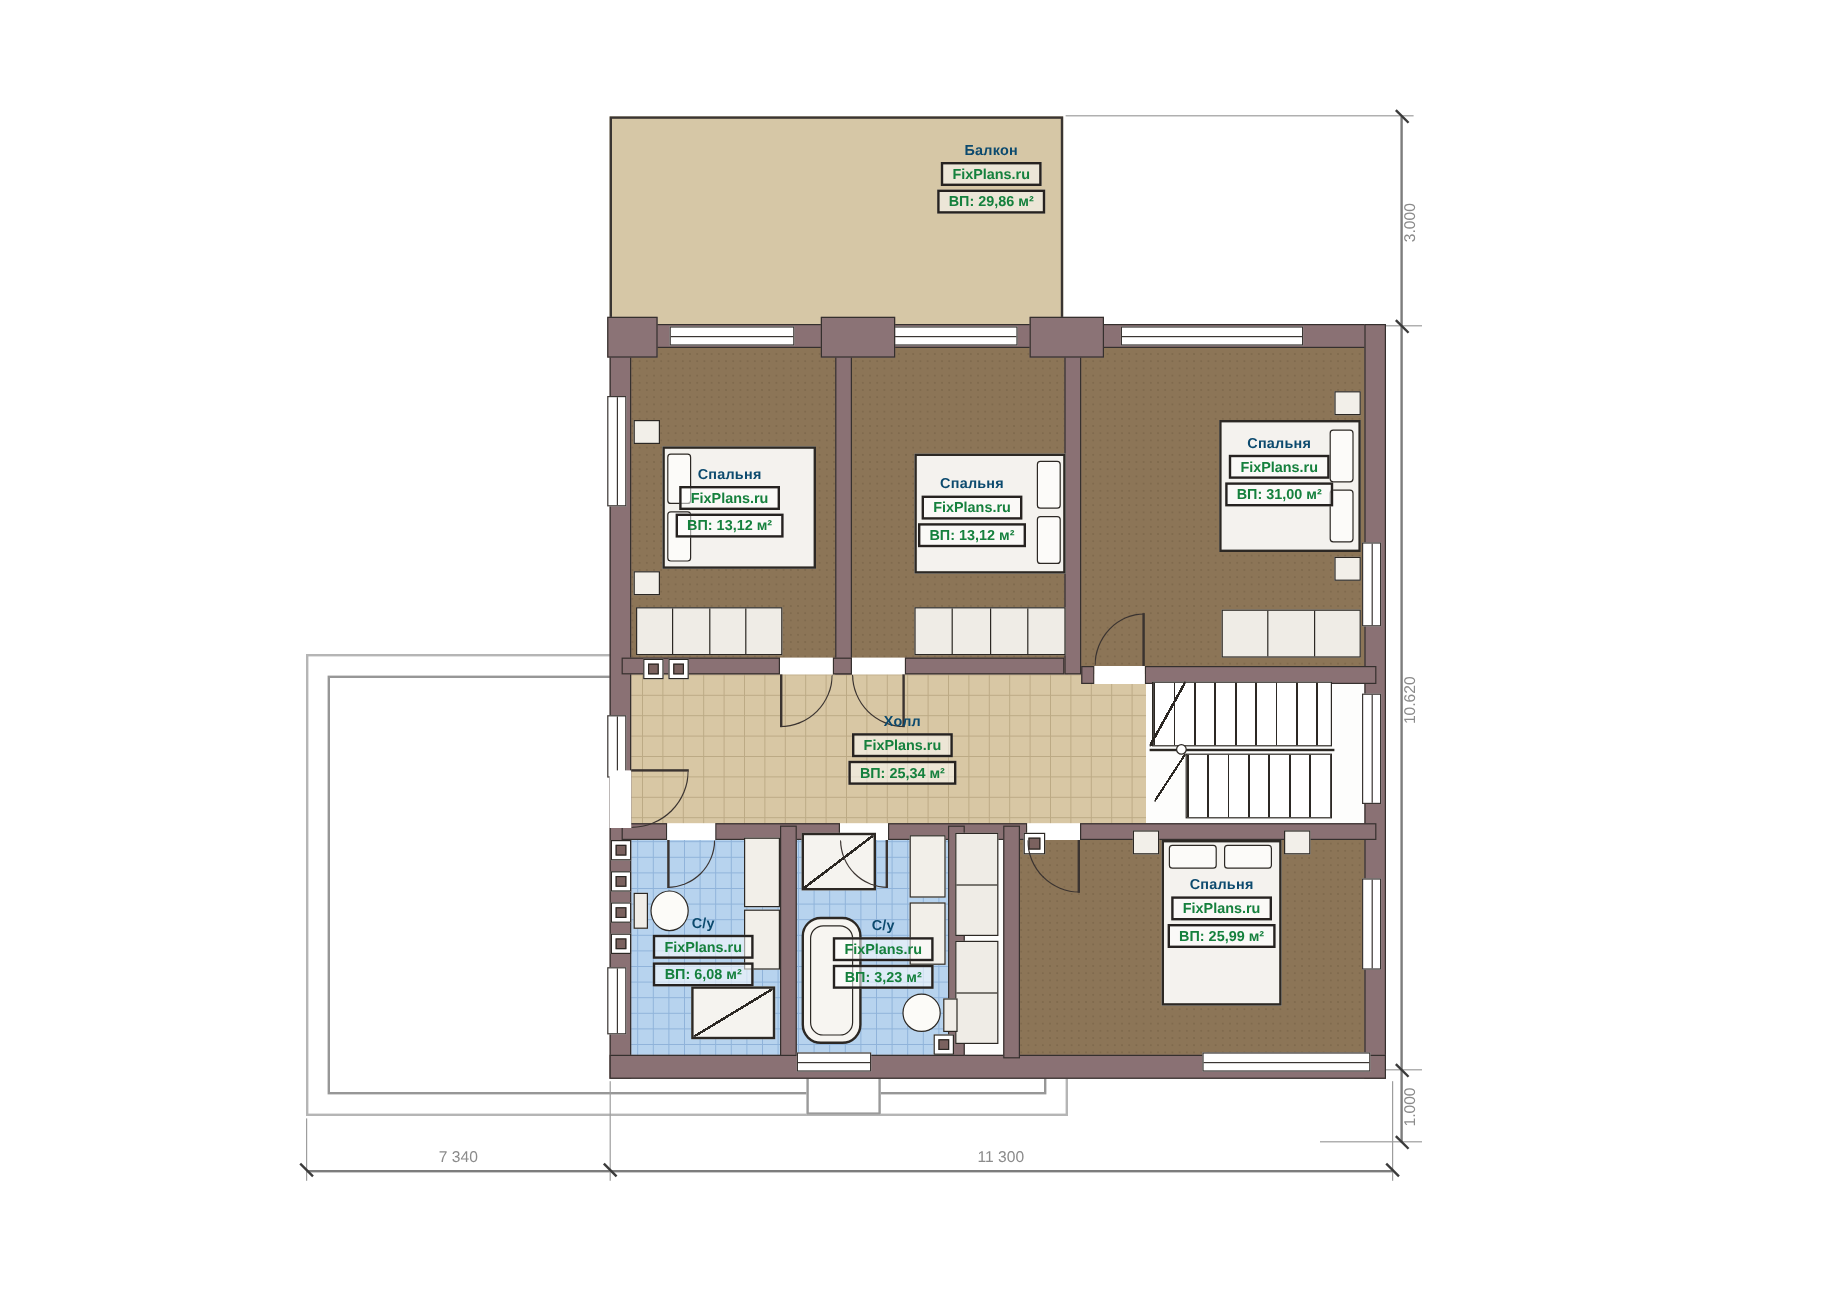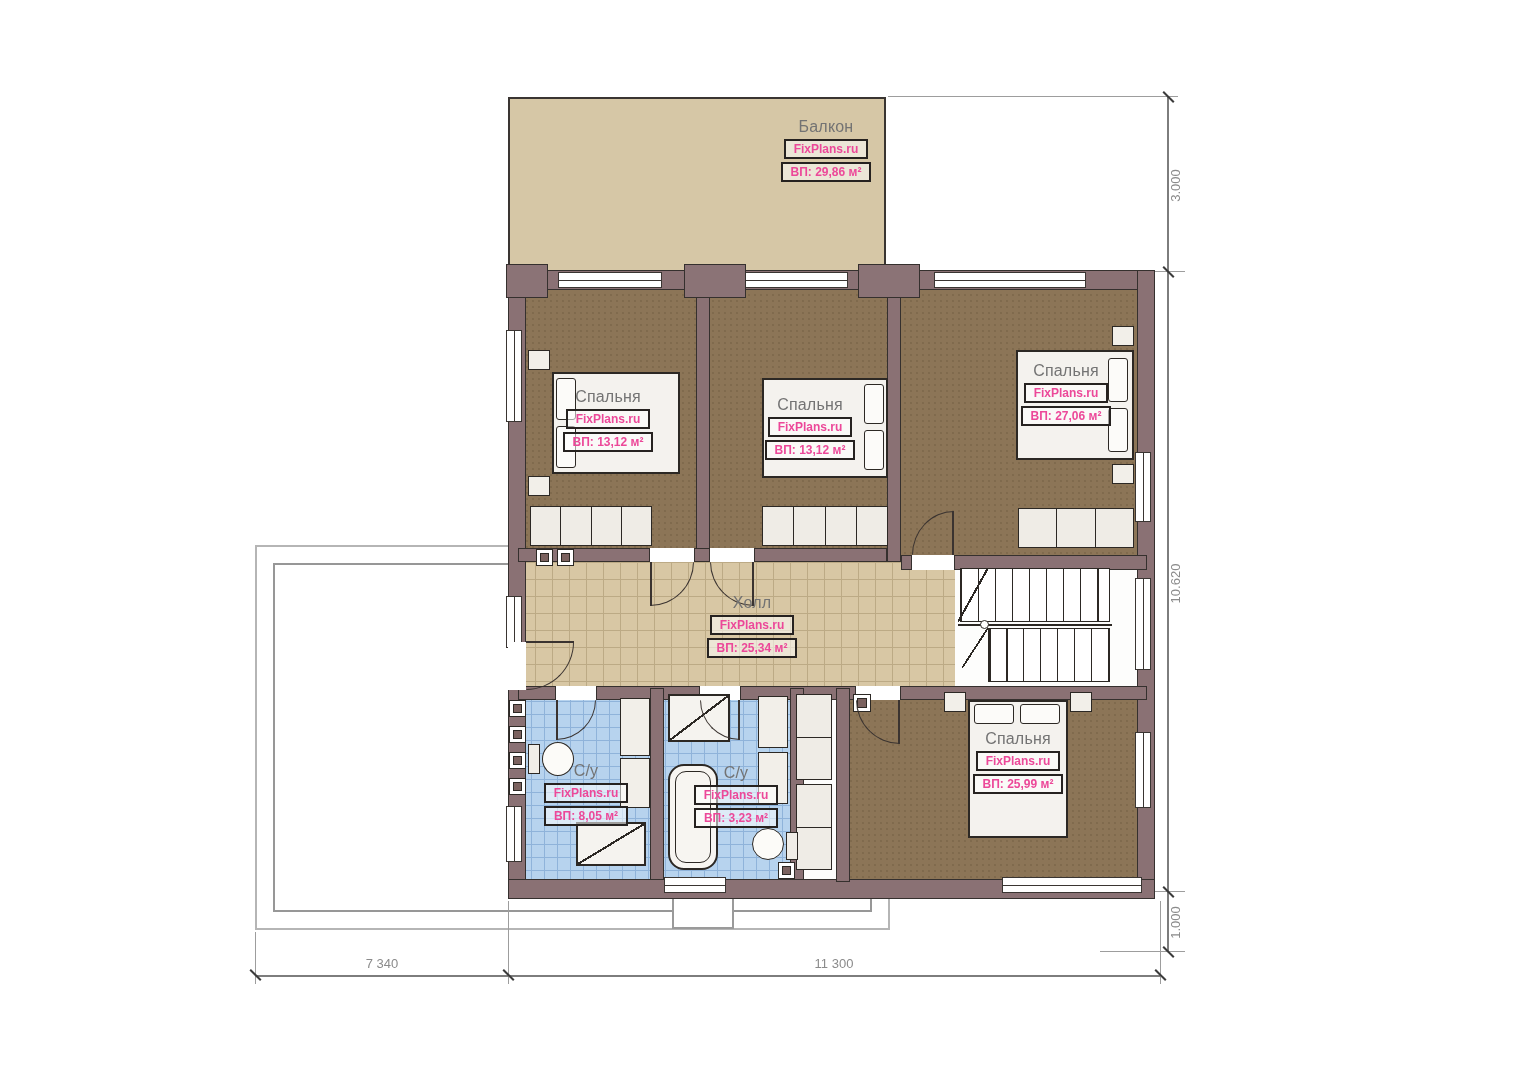--- a/index.html
+++ b/index.html
@@ -17,22 +17,22 @@
   .balcony{position:absolute;background:#d6c7a6;border:2px solid #3a3532;z-index:1}
   .outline{position:absolute;border:2px solid #b5b5b5;background:#fff;z-index:0}
   .outline .inner{position:absolute;inset:16px;border:2px solid #979797}
   .outline-sm{position:absolute;background:#fff;border:2px solid #9a9a9a;z-index:1}
   .win{position:absolute;background:#fff;border:1px solid #3a3532;z-index:7}
   .win::after{content:"";position:absolute;background:#3a3532}
   .win.h::after{left:0;right:0;top:50%;height:1px}
   .win.v::after{top:0;bottom:0;left:50%;width:1px}
   .open{position:absolute;background:#fff;z-index:7}
   .label{position:absolute;display:flex;flex-direction:column;align-items:center;gap:3px;z-index:30}
-  .label .t{font-weight:normal;font-size:16px;color:#737373;letter-spacing:.2px}
-  .label .bx{border:2px solid #262220;background:rgba(255,255,255,.55);font-size:12px;font-weight:bold;color:#ec4899;padding:1px 8px;white-space:nowrap}
+  .label .t{font-weight:bold;font-size:12px;color:#0c4a6e;letter-spacing:.2px}
+  .label .bx{border:2px solid #262220;background:rgba(255,255,255,.55);font-size:12px;font-weight:bold;color:#15803d;padding:1px 8px;white-space:nowrap}
   .bed{position:absolute;background:#f4f2ee;border:2px solid #2c2824;z-index:10}
   .pillow{position:absolute;background:#fcfbf9;border:1.5px solid #2c2824;border-radius:3px;z-index:11}
   .nstand{position:absolute;background:#f2efe9;border:1.5px solid #2c2824;z-index:10}
   .ward{position:absolute;background:#efece6;border:1.5px solid #2c2824;display:flex;z-index:10}
   .ward i{flex:1;border-right:1.5px solid #2c2824}
   .ward i:last-child{border-right:none}
   .wardv{position:absolute;background:#efece6;border:1.5px solid #2c2824;display:flex;flex-direction:column;z-index:10}
   .wardv i{flex:1;border-bottom:1.5px solid #2c2824}
   .wardv i:last-child{border-bottom:none}
   .cab{position:absolute;background:#f2efe9;border:1.5px solid #2c2824;z-index:10}
@@ -233,33 +233,33 @@
 
   <div class="label" style="left:752px;top:396px;width:116px">
     <div class="t">Спальня</div>
     <div class="bx">FixPlans.ru</div>
     <div class="bx">ВП: 13,12 м²</div>
   </div>
 
   <div class="label" style="left:1008px;top:362px;width:116px">
     <div class="t">Спальня</div>
     <div class="bx">FixPlans.ru</div>
-    <div class="bx">ВП: 27,06 м²</div>
+    <div class="bx">ВП: 31,00 м²</div>
   </div>
 
   <div class="label" style="left:694px;top:594px;width:116px">
     <div class="t">Холл</div>
     <div class="bx">FixPlans.ru</div>
     <div class="bx">ВП: 25,34 м²</div>
   </div>
 
   <div class="label" style="left:530px;top:762px;width:112px">
     <div class="t">С/у</div>
     <div class="bx">FixPlans.ru</div>
-    <div class="bx">ВП: 8,05 м²</div>
+    <div class="bx">ВП: 6,08 м²</div>
   </div>
 
   <div class="label" style="left:680px;top:764px;width:112px">
     <div class="t">С/у</div>
     <div class="bx">FixPlans.ru</div>
     <div class="bx">ВП: 3,23 м²</div>
   </div>
 
   <div class="label" style="left:960px;top:730px;width:116px">
     <div class="t">Спальня</div>

